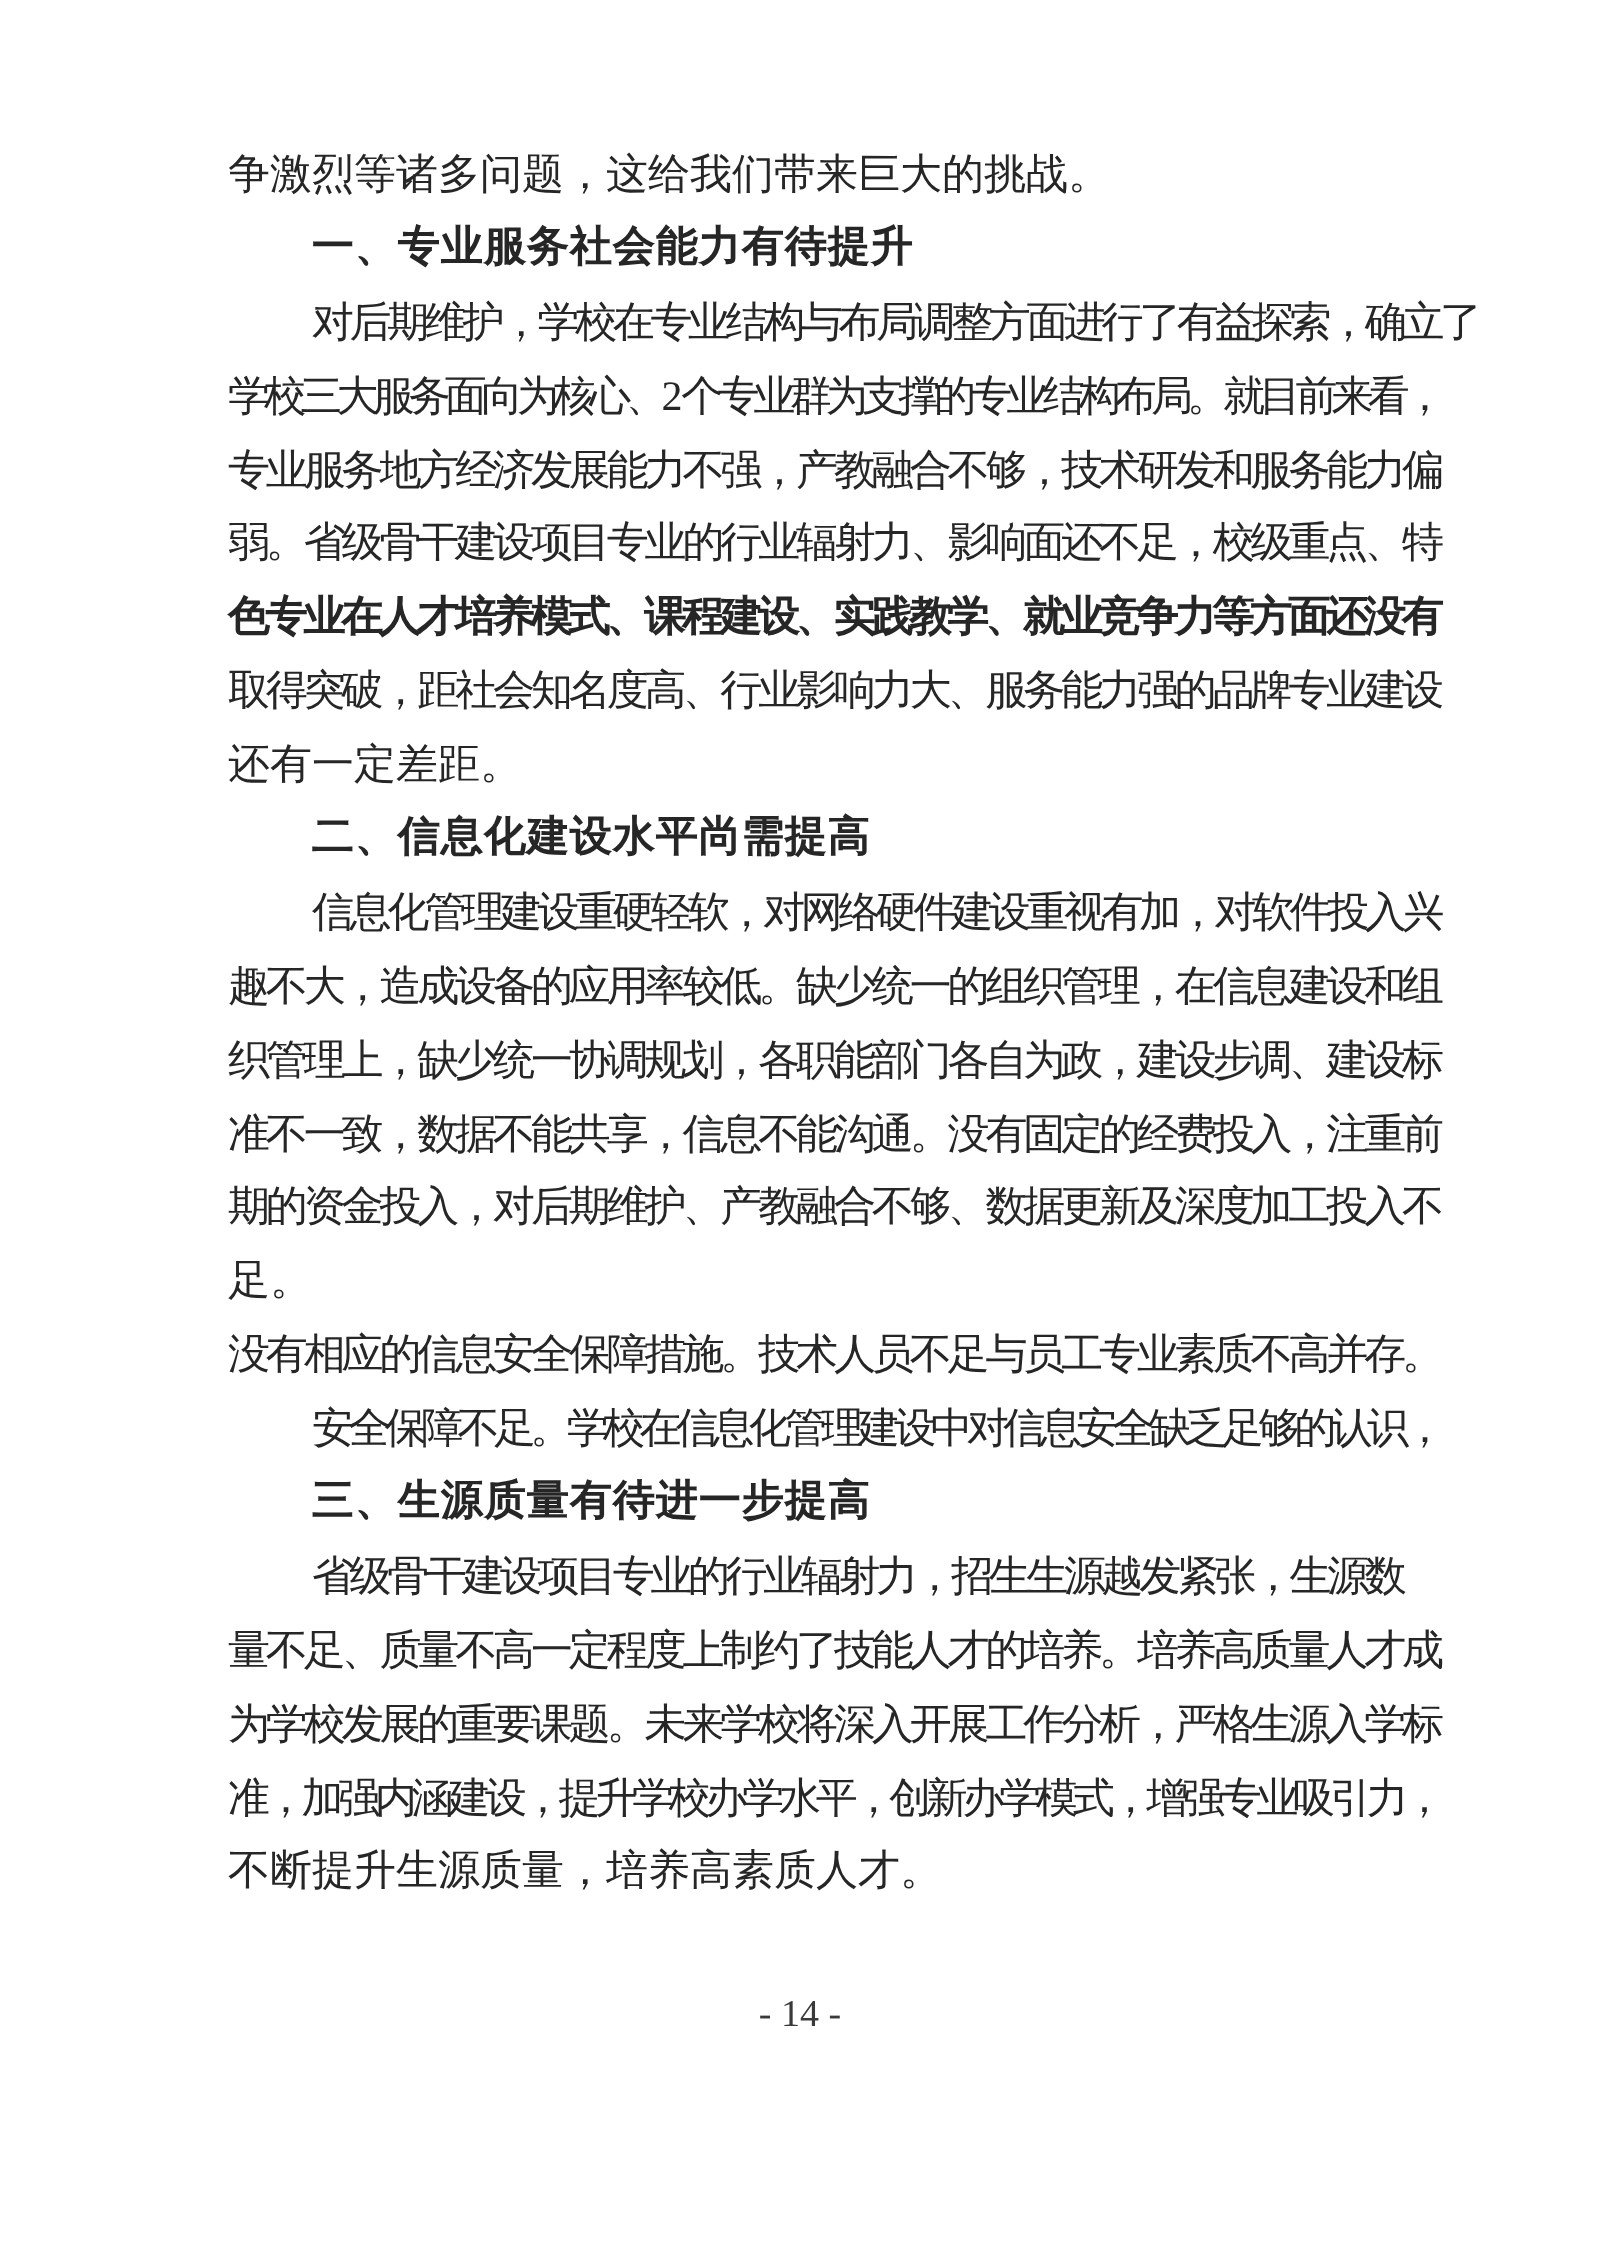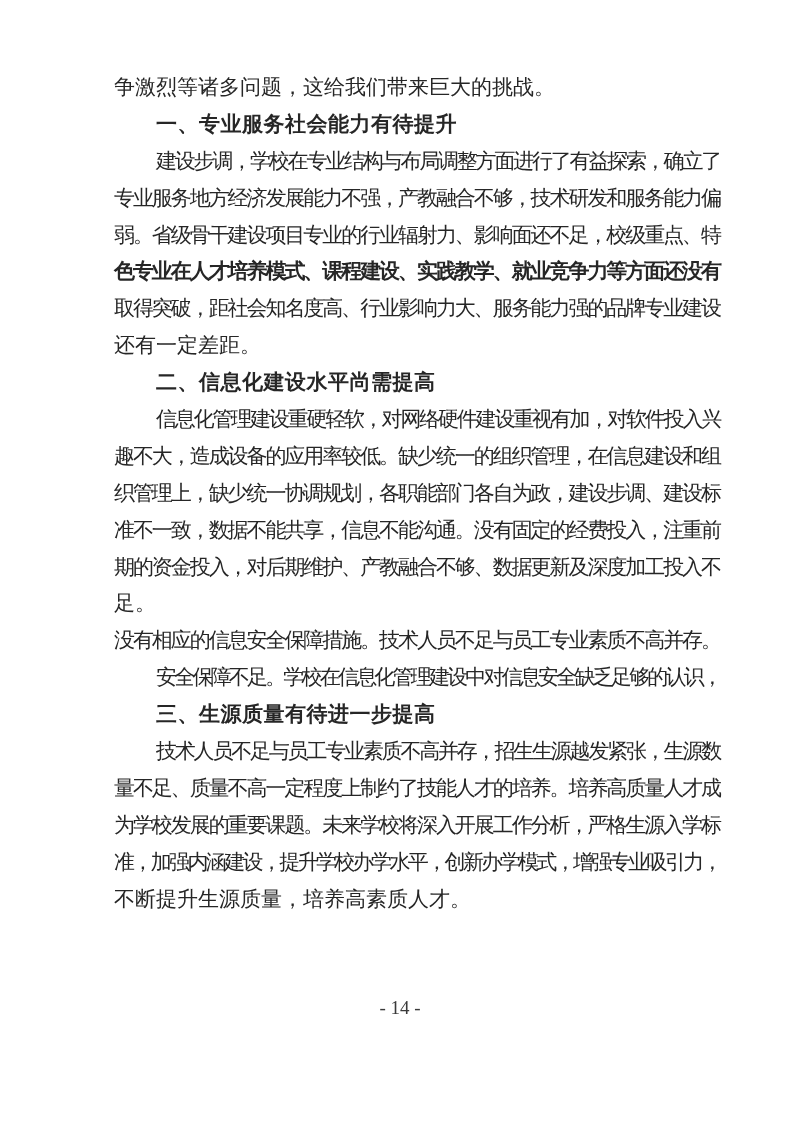--- a/index.html
+++ b/index.html
@@ -49,37 +49,38 @@
     font-family: "Liberation Serif", "DejaVu Serif", serif;
   }
 </style>
 </head>
 <body>
 
 <div class="page">
   <div class="text-body">
       <div class="line"><span>争激烈等诸多问题，这给我们带来巨大的挑战。</span></div>
       <div class="line heading indent"><span>一、专业服务社会能力有待提升</span></div>
-      <div class="line indent"><span style="letter-spacing: -2.2px;">建设步调，学校在专业结构与布局调整方面进行了有益探索，确立了</span></div>
+      <div class="line indent"><span style="letter-spacing: -2.2px;">对后期维护，学校在专业结构与布局调整方面进行了有益探索，确立了</span></div>
+      <div class="line"><span style="letter-spacing: -2.936px;">学校三大服务面向为核心、2 个专业群为支撑的专业结构布局。就目前来看，</span></div>
       <div class="line"><span style="letter-spacing: -2.063px;">专业服务地方经济发展能力不强，产教融合不够，技术研发和服务能力偏</span></div>
       <div class="line"><span style="letter-spacing: -2.063px;">弱。省级骨干建设项目专业的行业辐射力、影响面还不足，校级重点、特</span></div>
       <div class="line"><span style="letter-spacing: -2.063px; font-weight: bold;">色专业在人才培养模式、课程建设、实践教学、就业竞争力等方面还没有</span></div>
       <div class="line"><span style="letter-spacing: -2.063px;">取得突破，距社会知名度高、行业影响力大、服务能力强的品牌专业建设</span></div>
       <div class="line"><span>还有一定差距。</span></div>
       <div class="line heading indent"><span>二、信息化建设水平尚需提高</span></div>
       <div class="line indent"><span style="letter-spacing: -2.2px; text-align: center;">信息化管理建设重硬轻软，对网络硬件建设重视有加，对软件投入兴</span></div>
       <div class="line"><span style="letter-spacing: -2.063px;">趣不大，造成设备的应用率较低。缺少统一的组织管理，在信息建设和组</span></div>
       <div class="line"><span style="letter-spacing: -2.063px;">织管理上，缺少统一协调规划，各职能部门各自为政，建设步调、建设标</span></div>
       <div class="line"><span style="letter-spacing: -2.063px;">准不一致，数据不能共享，信息不能沟通。没有固定的经费投入，注重前</span></div>
       <div class="line"><span style="letter-spacing: -2.063px;">期的资金投入，对后期维护、产教融合不够、数据更新及深度加工投入不</span></div>
       <div class="line"><span>足。</span></div>
       <div class="line"><span style="letter-spacing: -2.063px;">没有相应的信息安全保障措施。技术人员不足与员工专业素质不高并存。</span></div>
       <div class="line indent"><span style="letter-spacing: -2.806px;">安全保障不足。学校在信息化管理建设中对信息安全缺乏足够的认识，</span></div>
       <div class="line heading indent"><span>三、生源质量有待进一步提高</span></div>
-      <div class="line indent"><span style="letter-spacing: -2.2px;">技术人员不足与员工专业素质不高并存，招生生源越发紧张，生源数</span></div>
+      <div class="line indent"><span style="letter-spacing: -2.2px;">省级骨干建设项目专业的行业辐射力，招生生源越发紧张，生源数</span></div>
       <div class="line"><span style="letter-spacing: -2.063px;">量不足、质量不高一定程度上制约了技能人才的培养。培养高质量人才成</span></div>
       <div class="line"><span style="letter-spacing: -2.063px;">为学校发展的重要课题。未来学校将深入开展工作分析，严格生源入学标</span></div>
       <div class="line"><span style="letter-spacing: -2.636px;">准，加强内涵建设，提升学校办学水平，创新办学模式，增强专业吸引力，</span></div>
       <div class="line"><span>不断提升生源质量，培养高素质人才。</span></div>
     </div>
   <div class="footer">
     <span>- 14 -</span>
   </div>
 </div>
 

